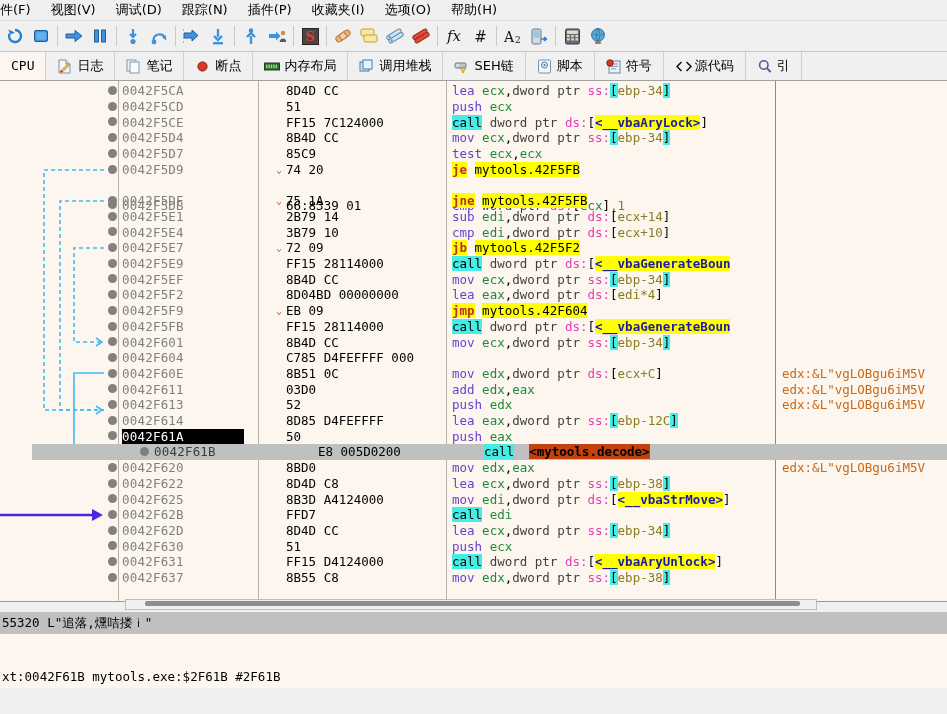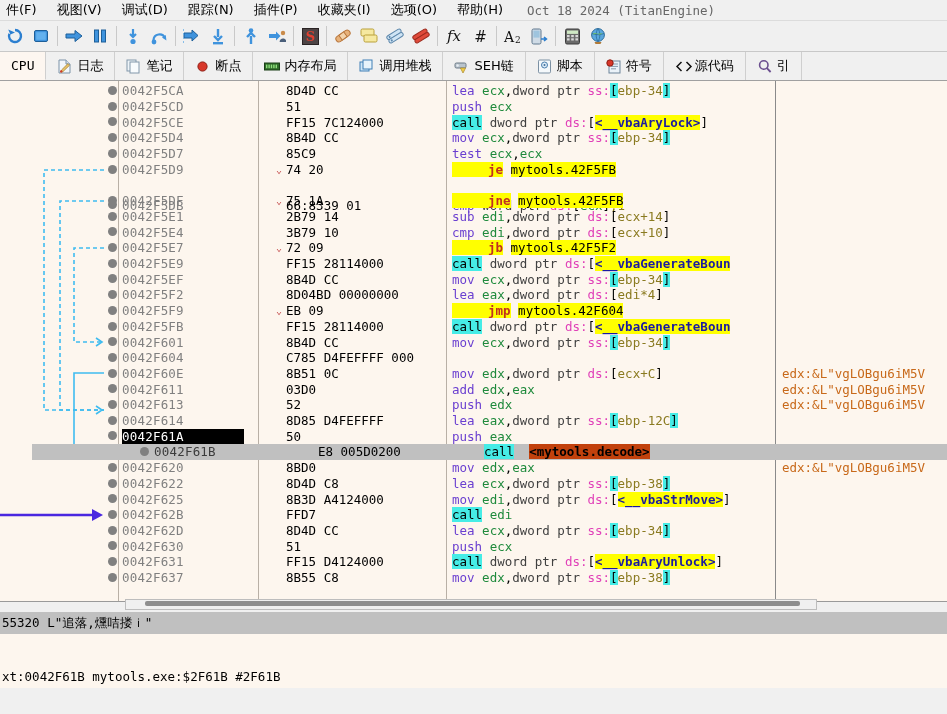--- a/index.html
+++ b/index.html
@@ -10,21 +10,21 @@
   }
   
   #menubar{
     height:20px;background:#f0f0f0;display:flex;align-items:center;
     padding-left:0;border-bottom:1px solid #dcdcdc;
   }
   .menu-item{
     padding:0 10px;height:20px;line-height:20px;white-space:nowrap;
     font-size:13px;font-family:"DejaVu Sans",sans-serif;color:#000;
   }
-  .menu-item:first-child{padding-left:6px;}
+  .menu-item:first-child{padding-left:0;}
   #menu-version{
     margin-left:14px;color:#666;font-family:"DejaVu Sans Mono",monospace;
     font-size:12.5px;white-space:nowrap;
   }
   
   #toolbar{
     height:30px;background:#f0f0f0;display:flex;align-items:center;
     border-bottom:1px solid #c8c8c8;padding-left:2px;
   }
   .tb-btn{
@@ -69,21 +69,21 @@
   .gut2{position:absolute;left:258px;top:0;bottom:0;width:1px;background:#b9b0a6;}
   .gut3{position:absolute;left:446px;top:0;bottom:0;width:1px;background:#b9b0a6;}
   .gut4{position:absolute;left:775px;top:0;bottom:0;width:1px;background:#8a8a8a;}
   .col-hex{position:absolute;left:286px;color:#000;}
   .jchev{position:absolute;left:276px;color:#c04040;font-size:10px;}
   .col-dis{position:absolute;left:452px;}
   .col-cmt{position:absolute;left:782px;color:#c8691a;}
   
   .mn{color:#6a3fd0;}        
   .mnc{color:#000;background:#46ece6;}  
-  .jmp{color:#c03020;background:#ffff00;font-weight:bold;padding-left:36px;}
+  .jmp{color:#c03020;background:#ffff00;font-weight:bold;}
   .tgt{background:#ffff00;color:#000;}
   .reg{color:#1f8a3c;}
   .kw{color:#404040;}
   .seg{color:#e040b8;}
   .brk{color:#000;background:#46ece6;}
   .mem{color:#8a7a20;}
   .num{color:#8a7a20;}
   .api{background:#ffff00;color:#1a1aa0;font-weight:bold;}
   .sym{background:#c2410c;color:#000;font-weight:bold;}
   .pun{color:#000;}
@@ -111,21 +111,20 @@
 
 <div id="menubar">
   <div class="menu-item">件(F)</div>
   <div class="menu-item">视图(V)</div>
   <div class="menu-item">调试(D)</div>
   <div class="menu-item">跟踪(N)</div>
   <div class="menu-item">插件(P)</div>
   <div class="menu-item">收藏夹(I)</div>
   <div class="menu-item">选项(O)</div>
   <div class="menu-item">帮助(H)</div>
-  <div id="menu-version">Oct 18 2024 (TitanEngine)</div>
 </div>
 
 <div id="toolbar">
   <div class="tb-btn">
     <svg width="18" height="18" viewBox="0 0 18 18">
         <path d="M9 3a6 6 0 1 1-5.6 3.8" fill="none" stroke="#2c7fd0" stroke-width="2.4"></path>
         <path d="M2.2 2.4 L4.4 7.4 L9 5.6 Z" fill="#2c7fd0"></path>
       </svg>
   </div>
   <div class="tb-btn">

